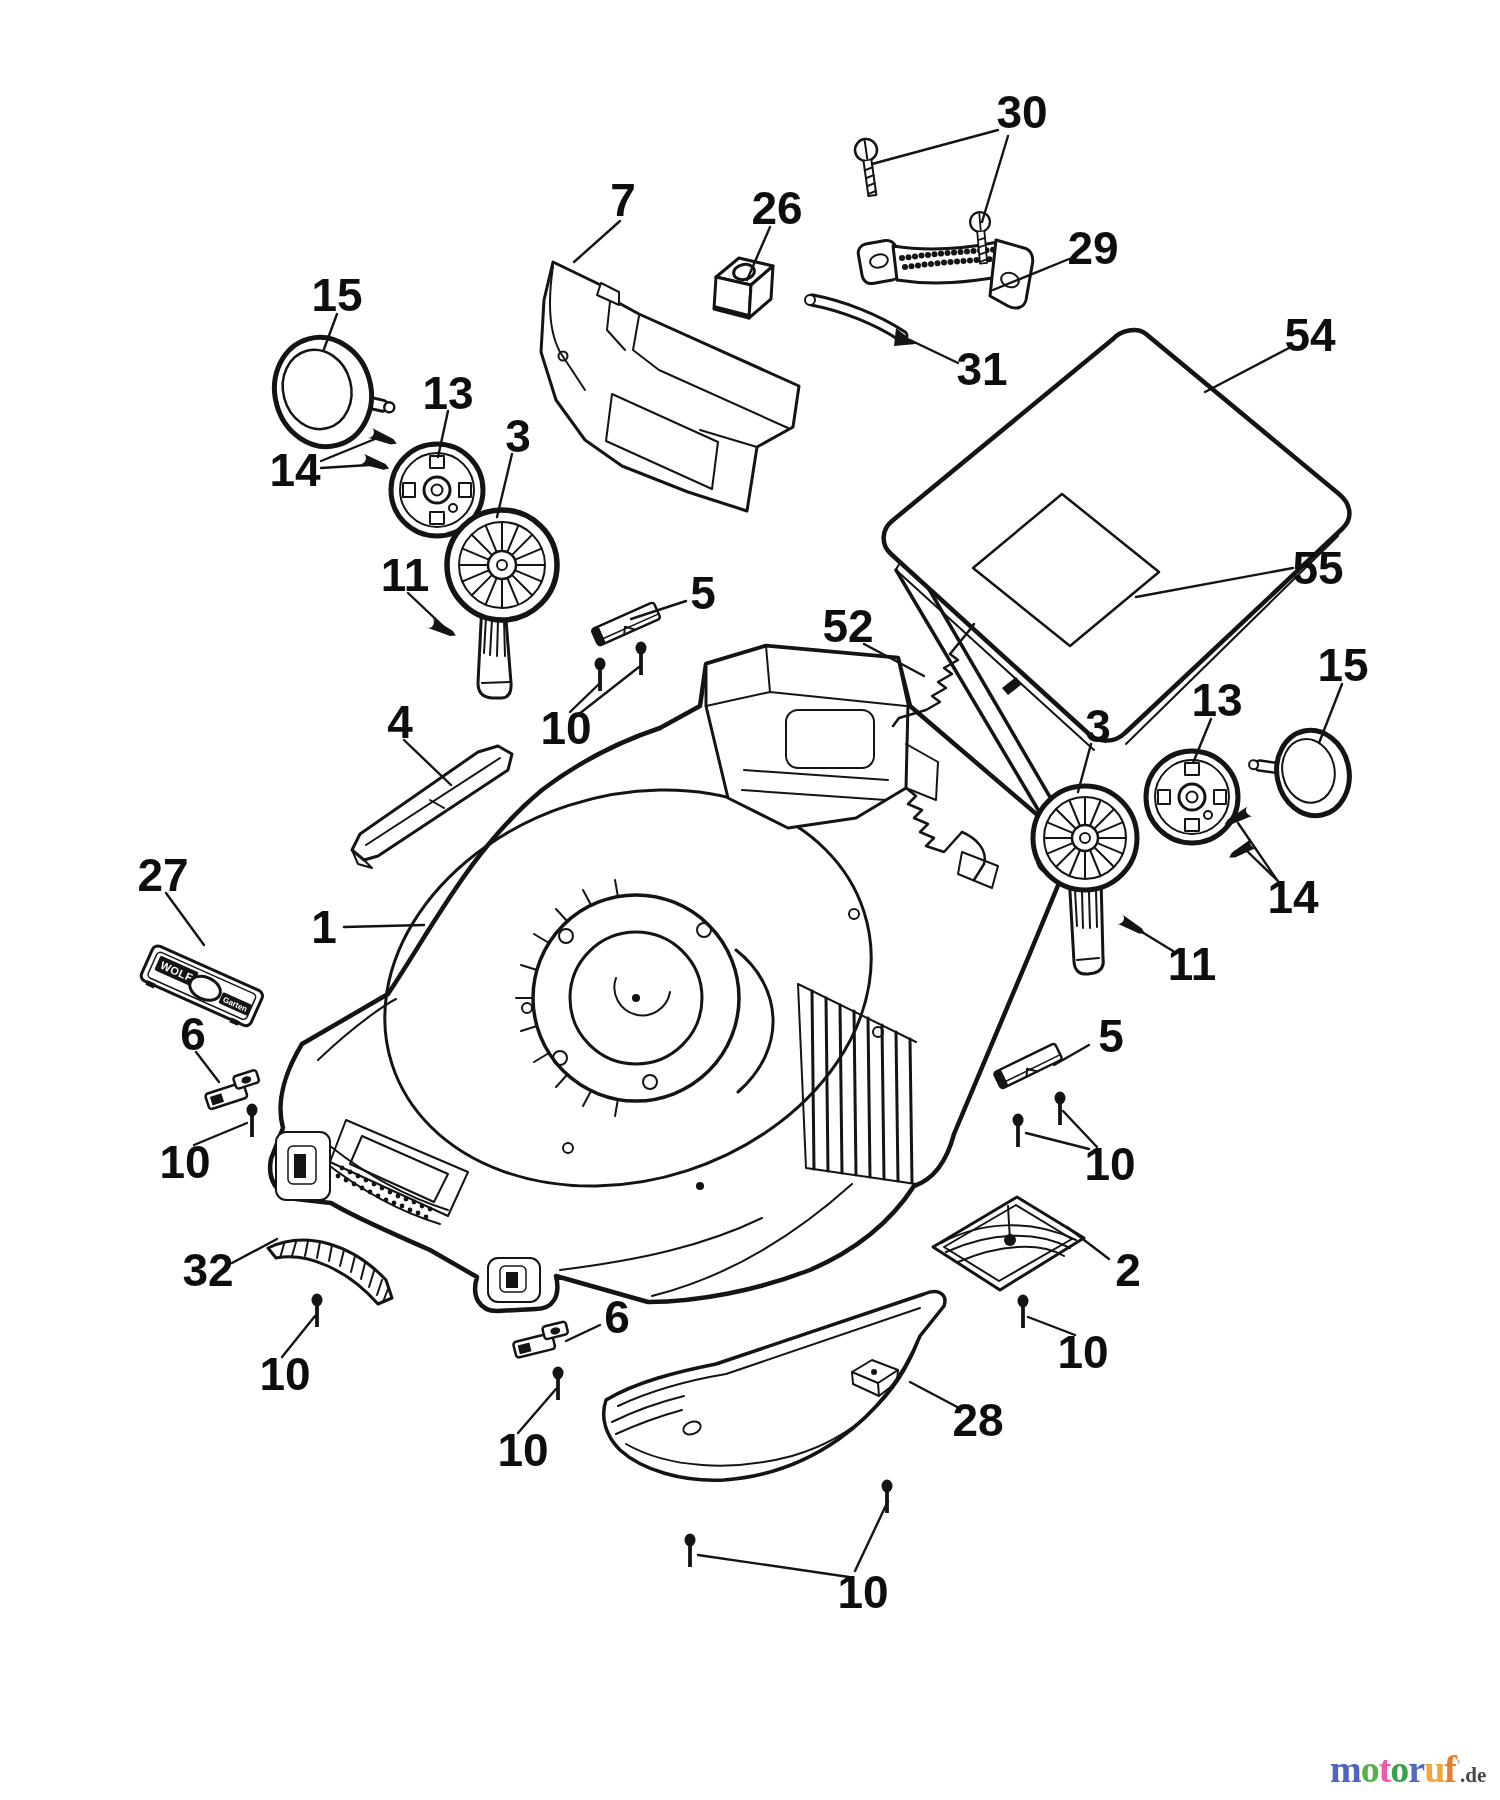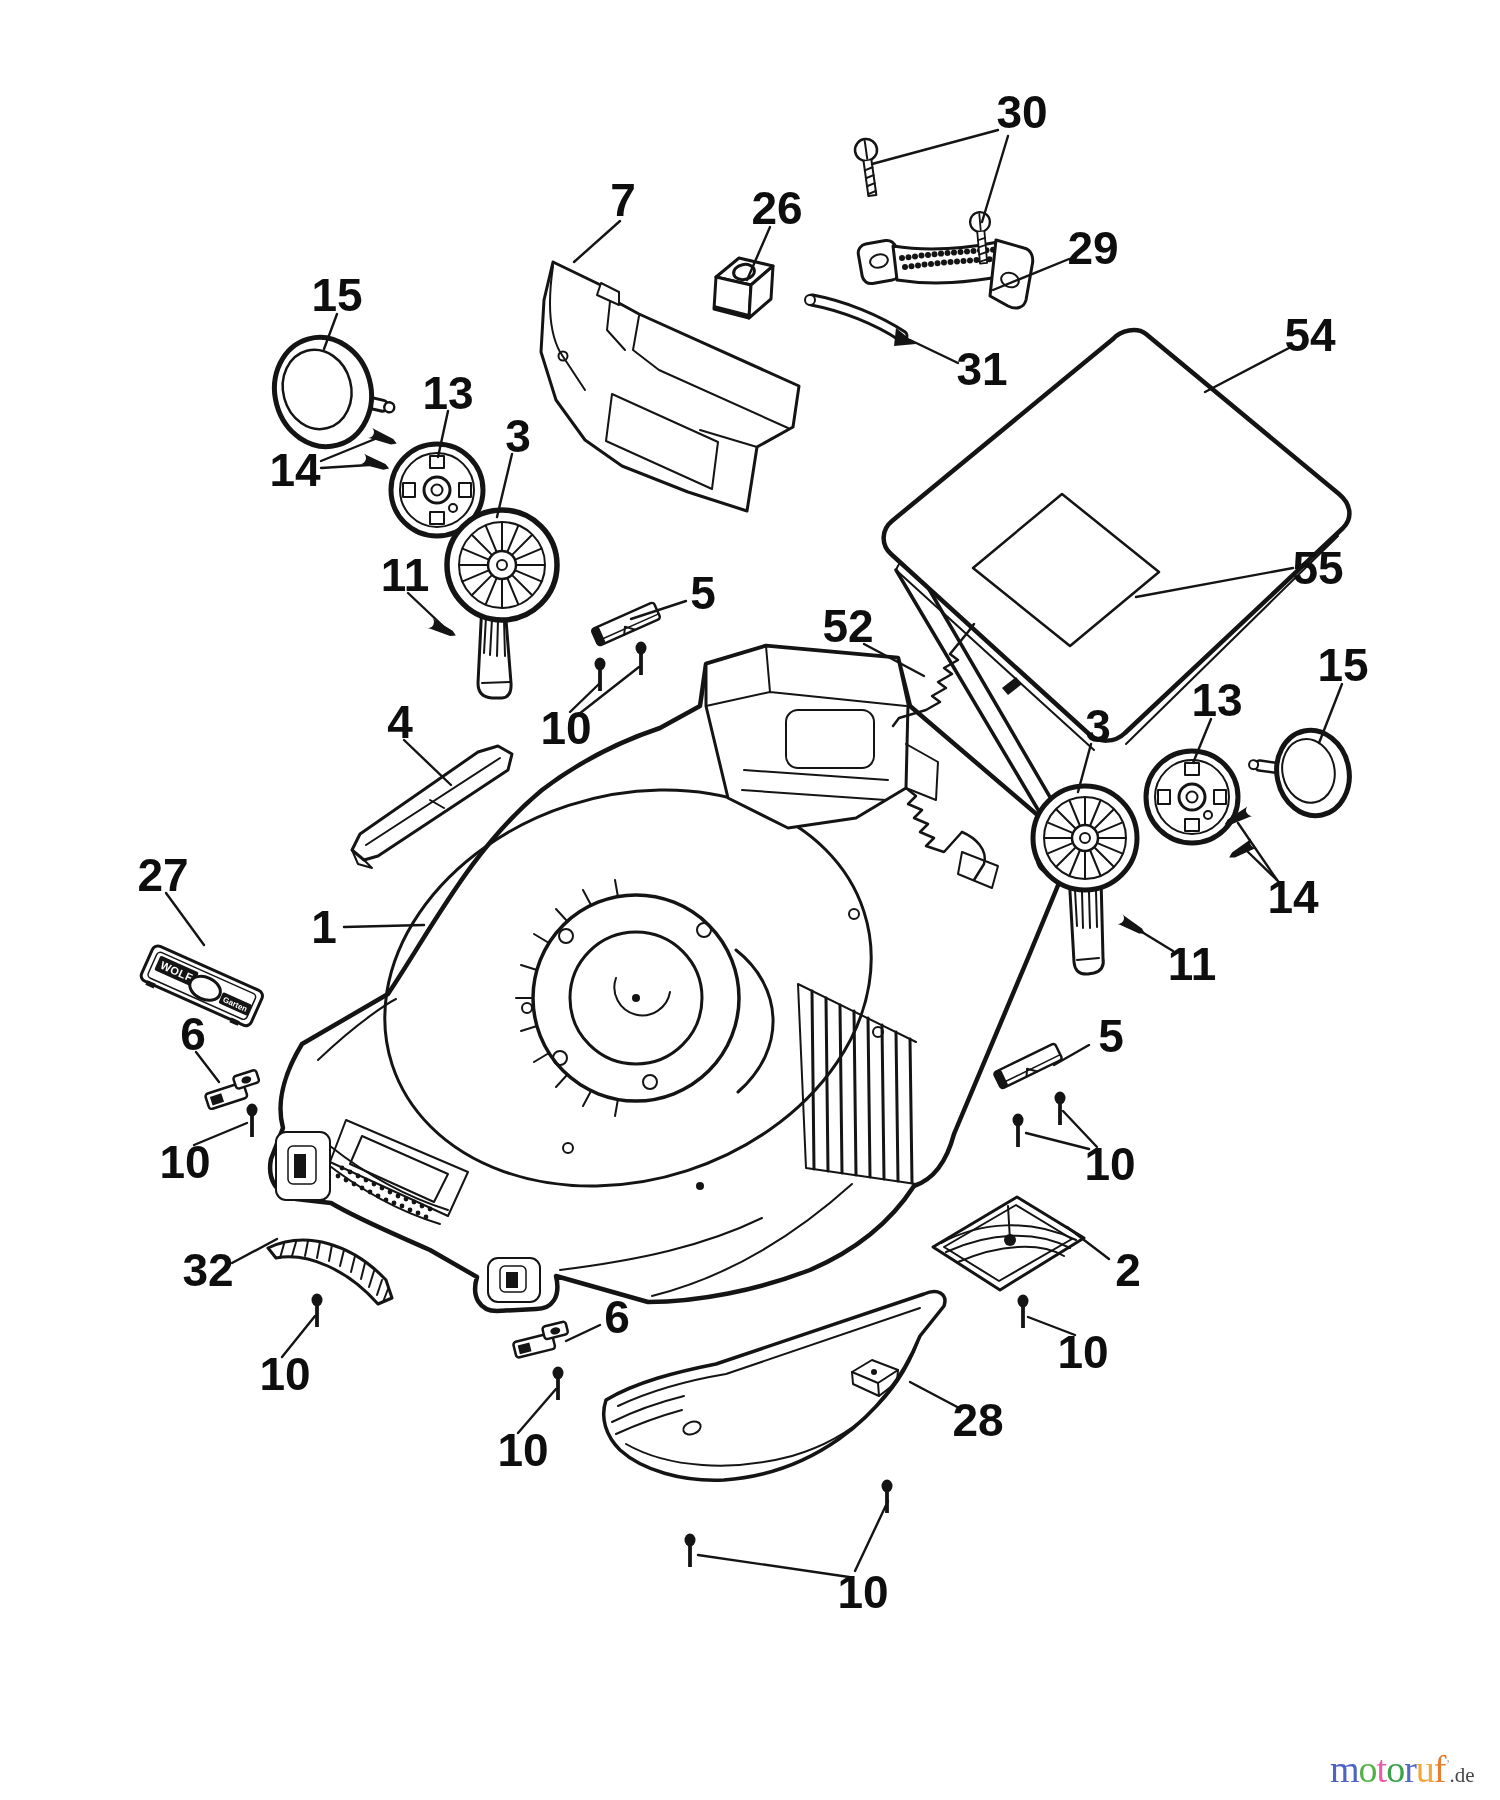--- a/index.html
+++ b/index.html
@@ -10,21 +10,21 @@
   .w{fill:#fff;}
   .b{fill:#141414;stroke:none;}
   .s15{stroke-width:1.5}.s2{stroke-width:2}.s25{stroke-width:2.5}
   .s3{stroke-width:3}.s35{stroke-width:3.5}.s45{stroke-width:4.5}
   .s5{stroke-width:5}.s55{stroke-width:5.5}
   .lbl{font:700 46px "Liberation Sans",sans-serif;fill:#0e0e0e;}
   .ptxt{font:700 11px "Liberation Sans",sans-serif;fill:#fff;letter-spacing:.5px;}
   .ptxt2{font:700 8px "Liberation Sans",sans-serif;fill:#fff;}
   .leader{stroke:#141414;stroke-width:2.4;fill:none;stroke-linecap:round;}
   .logo{position:absolute;left:1330px;top:1750px;white-space:nowrap;
-        font-family:"Liberation Serif",serif;font-weight:400;font-size:38px;
+        font-family:"Liberation Serif",serif;font-weight:700;font-size:38px;
         letter-spacing:-1px;line-height:1;}
   .logo .de{font-size:21px;letter-spacing:0;}
   .logo .tick{font-size:15px;color:#b9b0a6;vertical-align:12px;}
 </style>
 </head>
 <body>
 
 <div class="stage">
 <svg width="1500" height="1800" viewBox="0 0 1500 1800">
 

